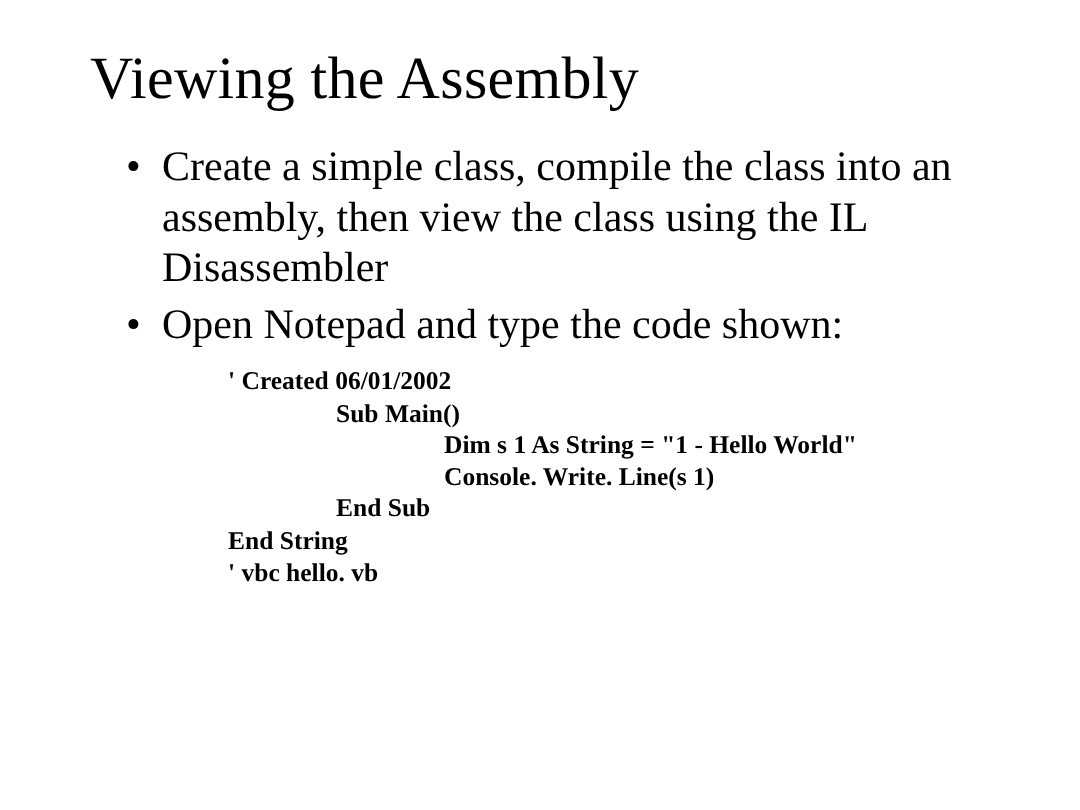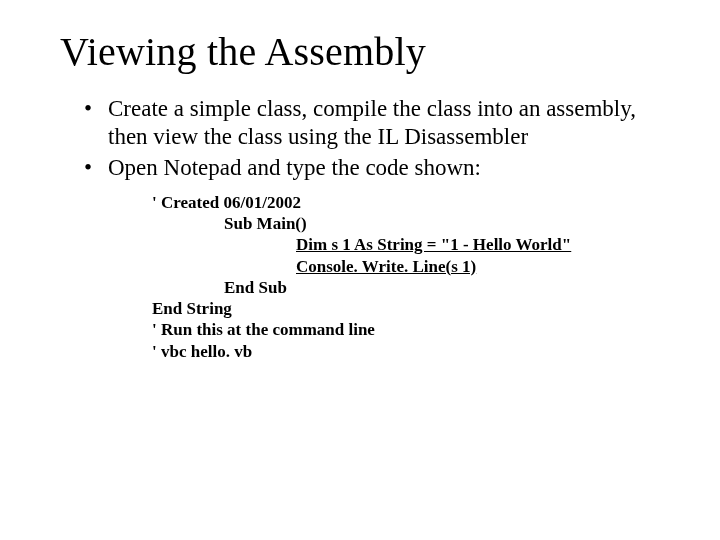--- a/index.html
+++ b/index.html
@@ -24,21 +24,21 @@
     margin: 0 0 20px 0;
     letter-spacing: 0.2px;
   }
   ul.bullets {
     margin: 0 0 10px 0;
     padding: 0 0 0 48px;
     list-style: none;
   }
   ul.bullets > li {
     position: relative;
-    font-size: 23px;
+    font-size: 28px;
     line-height: 1.2;
     margin-bottom: 4px;
     padding-left: 0;
   }
   ul.bullets > li::before {
     content: "•";
     position: absolute;
     left: -24px;
     top: 0;
   }
@@ -46,36 +46,35 @@
     margin-left: 92px;
     margin-top: 6px;
     font-size: 17px;
     font-weight: 700;
     line-height: 1.25;
   }
   .code-line {
     white-space: pre;
   }
   .ind1 { padding-left: 72px; }
-  .ind2 { padding-left: 144px; text-decoration: underline; }
+  .ind2 { padding-left: 144px; }
 </style>
 </head>
 <body>
 
 <div class="slide">
   <h1 class="title">Viewing the Assembly</h1>
 
   <ul class="bullets">
     <li>Create a simple class, compile the class into an assembly, then view the class using the IL Disassembler</li>
     <li>Open Notepad and type the code shown:</li>
   </ul>
 
   <div class="code-block">
     <div class="code-line">' Created 06/01/2002</div>
     <div class="code-line ind1">Sub Main()</div>
     <div class="code-line ind2">Dim s 1 As String = "1 - Hello World"</div>
     <div class="code-line ind2">Console. Write. Line(s 1)</div>
     <div class="code-line ind1">End Sub</div>
     <div class="code-line">End String</div>
-    <div class="code-line">' Run this at the command line</div>
     <div class="code-line">' vbc hello. vb</div>
   </div>
 </div>
 
 </body></html>

